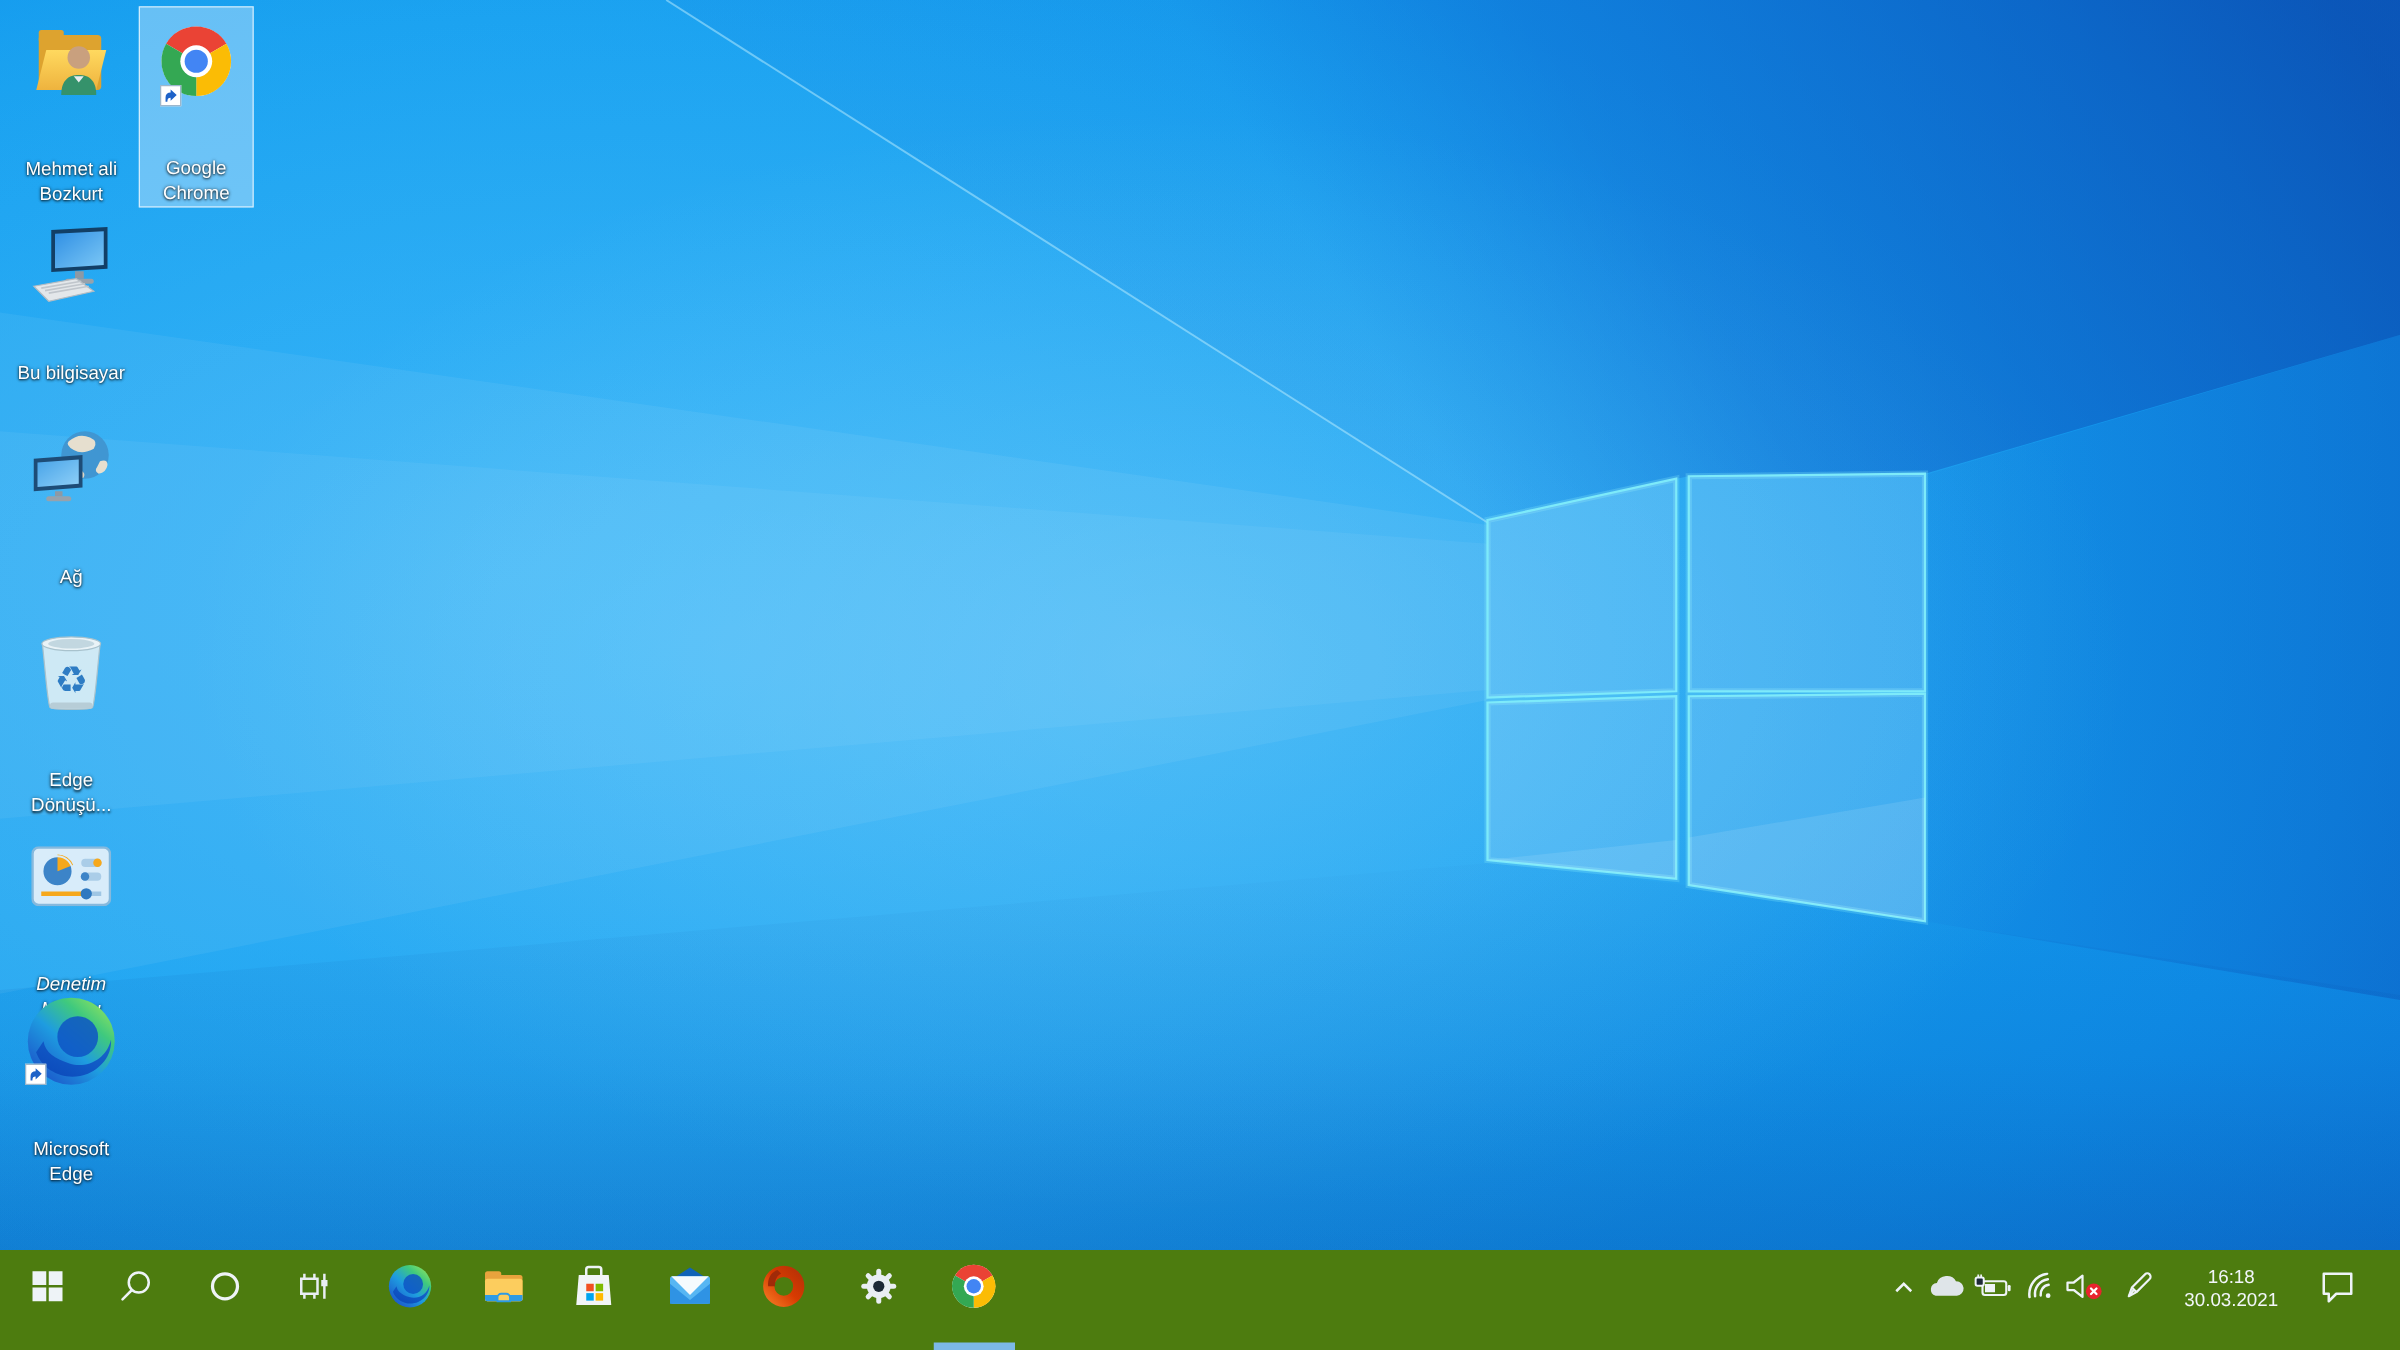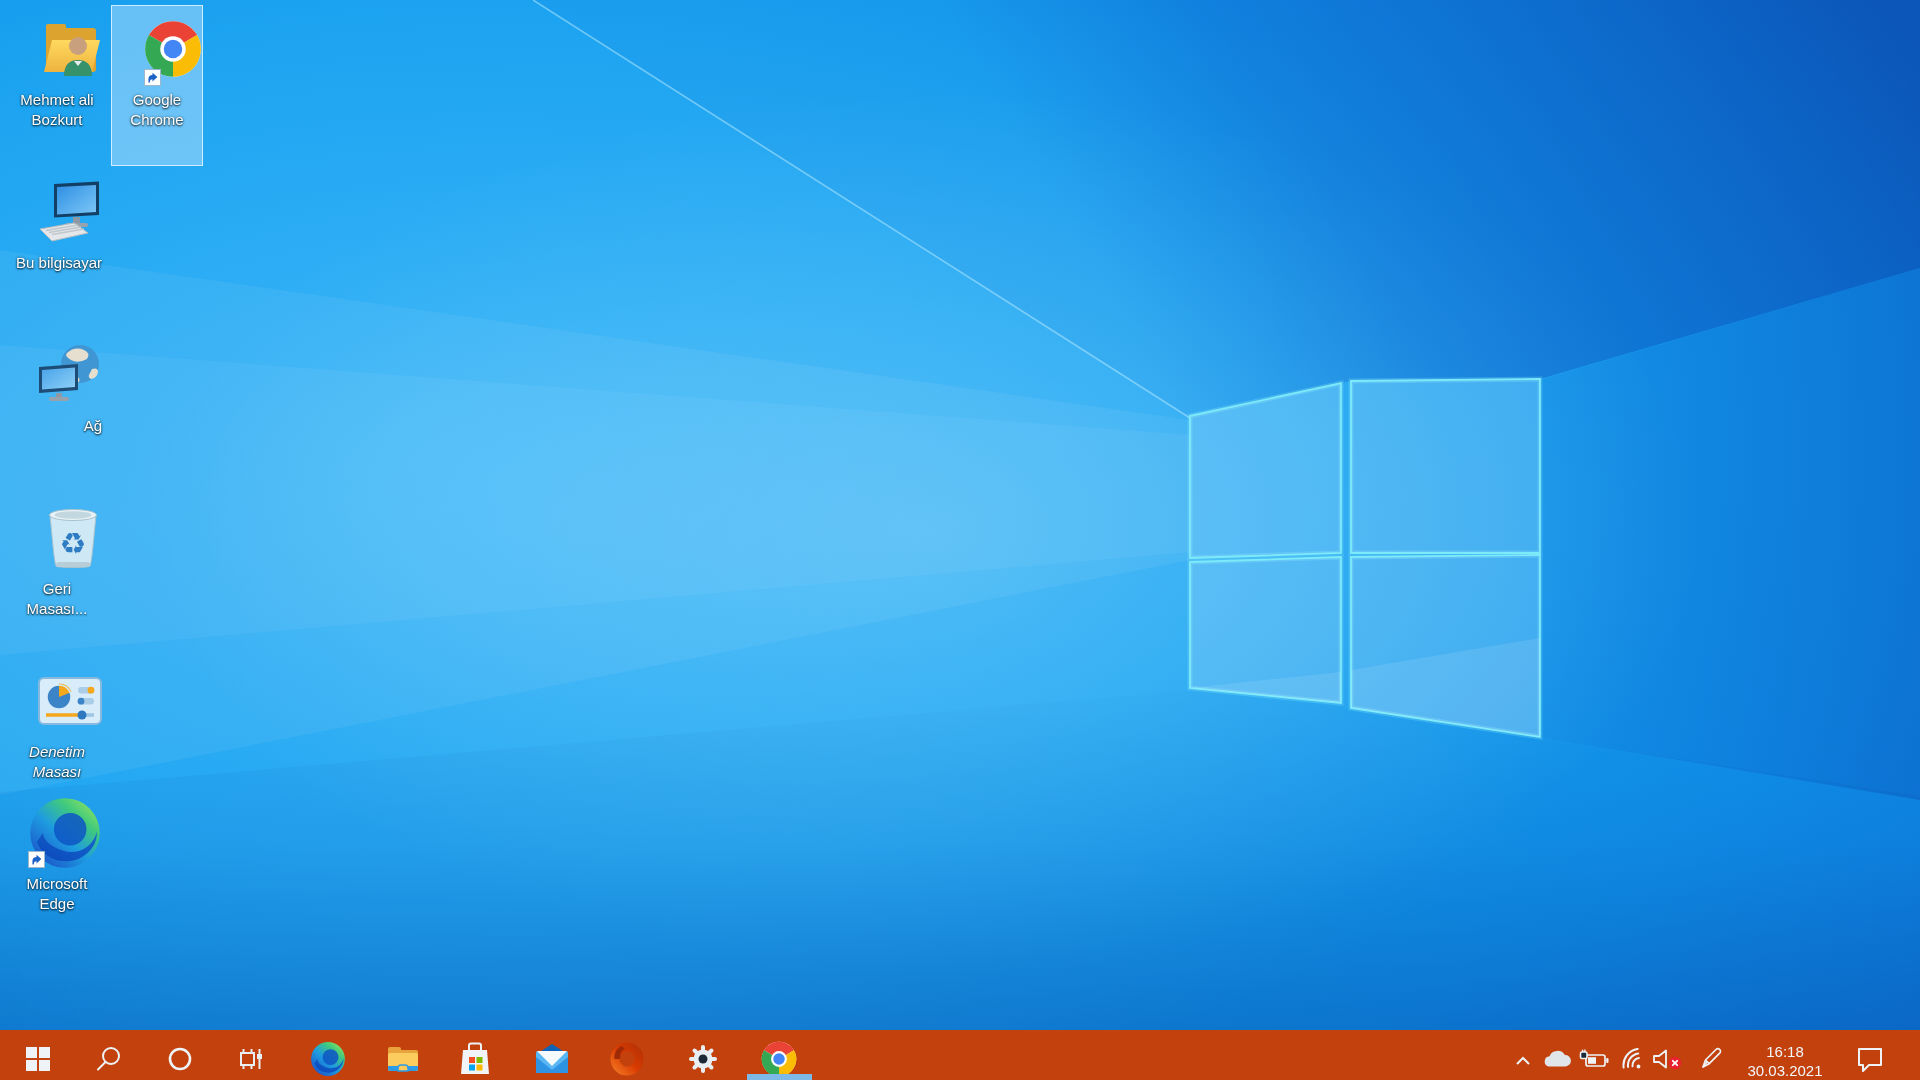--- a/index.html
+++ b/index.html
@@ -9,30 +9,30 @@
   
   .wallpaper{position:absolute;inset:0;
     background:
       radial-gradient(95% 90% at 30% 48%, rgba(120,210,255,.28), rgba(120,210,255,0) 62%),
       linear-gradient(to bottom, rgba(0,30,110,0) 78%, rgba(0,35,120,.15) 100%),
       radial-gradient(150% 135% at 22% 42%, #27acf5 0%, #18a1f0 30%, #0f8fe9 52%, #0d74d8 72%, #0c5cc4 88%, #0b51b8 100%);}
   .wallpaper svg{position:absolute;inset:0;display:block;}
 
   
   .dcell{position:absolute;width:92px;padding-top:6px;display:flex;flex-direction:column;
-    align-items:flex-end;cursor:default;border:1px solid transparent;box-sizing:border-box;}
+    align-items:center;cursor:default;border:1px solid transparent;box-sizing:border-box;gap:36px;}
   .dcell.selected{background:rgba(200,231,252,.45);border:1px solid rgba(232,246,255,.8);}
   .dico{height:74px;display:flex;align-items:center;justify-content:center;position:relative;}
   .dlabel{margin-top:4px;font-size:15px;line-height:20px;color:#fff;text-align:center;
     text-shadow:0 1px 2px rgba(0,0,0,.85),0 0 3px rgba(0,0,0,.45);max-width:92px;}
   .scut{position:absolute;width:17px;height:17px;background:#fff;border:1px solid #9db7cc;
     box-sizing:border-box;display:flex;align-items:center;justify-content:center;}
 
   
-  .taskbar{position:absolute;left:0;right:0;bottom:0;height:50px;background:#c2410c;}
+  .taskbar{position:absolute;left:0;right:0;bottom:0;height:80px;background:#4d7c0f;}
   .tbtn{position:absolute;top:0;width:72px;height:62px;display:flex;align-items:center;
     justify-content:center;cursor:pointer;}
   .underline{position:absolute;bottom:0;left:747px;width:65px;height:6px;background:#7cb9e8;}
   .tray-ic{position:absolute;top:0;height:62px;display:flex;align-items:center;
     justify-content:center;cursor:pointer;}
   .clock{position:absolute;left:1737px;top:0;width:96px;height:62px;display:flex;
     flex-direction:column;align-items:center;justify-content:center;color:#f2f6f9;
     font-size:15px;line-height:19px;cursor:pointer;text-align:center;}
 </style>
 </head>
@@ -169,21 +169,21 @@
   <div class="dcell" style="left:11px;top:494px;">
     <div class="dico">
       <svg width="58" height="64" viewBox="0 0 58 64">
         <path d="M6,10 C8,28 10,56 12,60 C13,62 45,62 46,60 C48,56 50,28 52,10 Z" fill="rgba(222,238,245,0.9)" stroke="#a8c2cd" stroke-width="1"></path>
         <ellipse cx="29" cy="9" rx="23.5" ry="5.5" fill="#e9f3f7" stroke="#a8c2cd" stroke-width="1"></ellipse>
         <ellipse cx="29" cy="9" rx="18.5" ry="3.8" fill="#c2d7e0"></ellipse>
         <rect x="12" y="56" width="34" height="5" rx="2.5" fill="#b7cdd7"></rect>
         <text x="29" y="48" font-size="30" fill="#2e7cc4" text-anchor="middle" font-family="DejaVu Sans, sans-serif">♻</text>
       </svg>
     </div>
-    <div class="dlabel">Geri Masası...</div>
+    <div class="dlabel">Edge Dönüşü...</div>
   </div>
 
   <div class="dcell" style="left:11px;top:657px;font-style:italic;">
     <div class="dico">
       <svg width="64" height="48" viewBox="0 0 64 48">
         <rect x="1" y="1" width="62" height="46" rx="5" fill="#d8ecfa" stroke="#86b9dd" stroke-width="2"></rect>
         <circle cx="21" cy="20" r="12" fill="#3c84c8"></circle>
         <path d="M21,20 L21,6.5 A13.5,13.5 0 0 1 33.5,15 Z" fill="#f6a81c"></path>
         <circle cx="21" cy="20" r="12" fill="none" stroke="#d8ecfa" stroke-width="1.5"></circle>
         <rect x="40" y="10" width="16" height="6.5" rx="3.2" fill="#aacde8"></rect>

